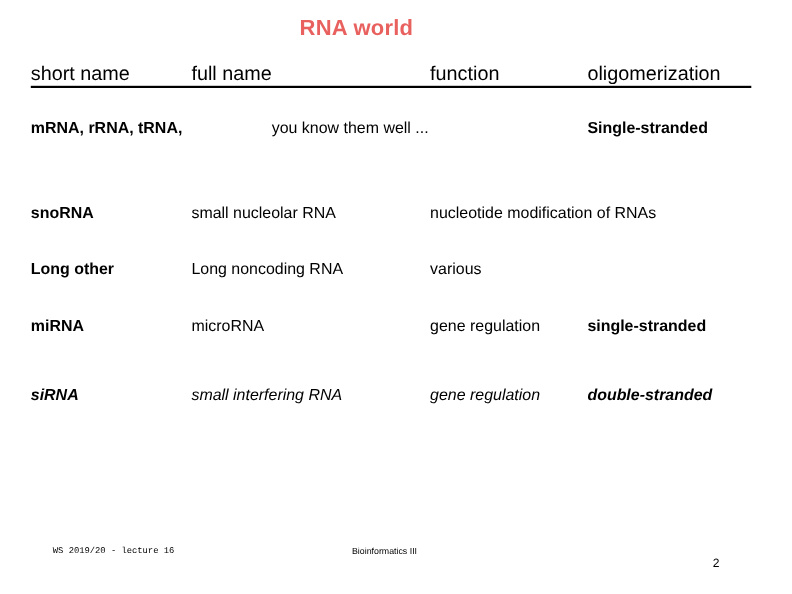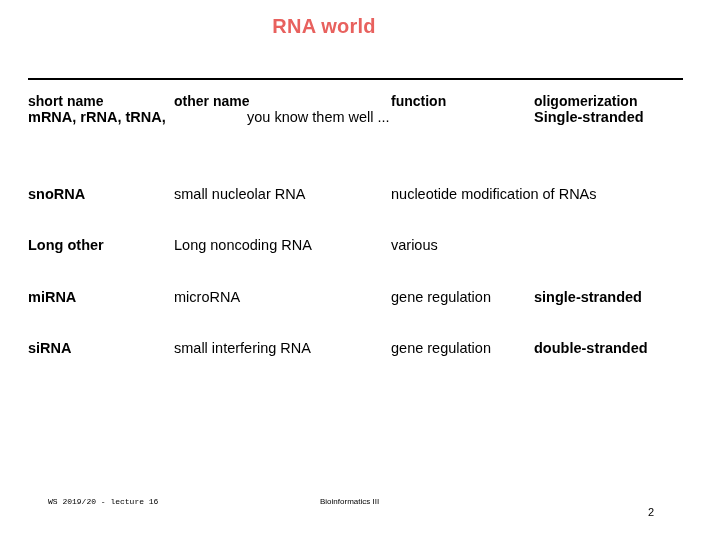--- a/index.html
+++ b/index.html
@@ -61,23 +61,22 @@
   .bold { font-weight: bold; }
 
   
   .col-short { left: 28px; }
   .col-full  { left: 174px; }
   .col-func  { left: 391px; }
   .col-olig  { left: 534px; }
 
   
   #header-row .cell {
-    font-size: 14px;
-    font-weight: bold;
-    margin-top: 34px;
+    font-size: 18px;
+    font-weight: normal;
   }
   #header-underline {
     position: absolute;
     left: 28px;
     top: 78px;
     width: 655px;
     height: 2px;
     background: #000000;
   }
 
@@ -114,21 +113,21 @@
 <body>
 
 <div id="slide">
 
   <div id="slide-title">RNA world</div>
 
   <div id="rna-table">
 
     <div class="trow" id="header-row" style="top:56px;">
       <span class="cell col-short">short name</span>
-      <span class="cell col-full">other name</span>
+      <span class="cell col-full">full name</span>
       <span class="cell col-func">function</span>
       <span class="cell col-olig">oligomerization</span>
     </div>
     <div id="header-underline"></div>
 
     <div class="trow" style="top:106px;">
       <span class="cell col-short bold">mRNA, rRNA, tRNA,</span>
       <span class="cell col-you-know">you know them well ...</span>
       <span class="cell col-olig bold">Single-stranded</span>
     </div>
@@ -146,21 +145,21 @@
       <span class="cell col-func">various</span>
     </div>
 
     <div class="trow" style="top:286px;">
       <span class="cell col-short bold">miRNA</span>
       <span class="cell col-full">microRNA</span>
       <span class="cell col-func">gene regulation</span>
       <span class="cell col-olig bold">single-stranded</span>
     </div>
 
-    <div class="trow" style="top:337px;">
+    <div class="trow" style="top:349px;font-style:italic;">
       <span class="cell col-short bold">siRNA</span>
       <span class="cell col-full">small interfering RNA</span>
       <span class="cell col-func">gene regulation</span>
       <span class="cell col-olig bold">double-stranded</span>
     </div>
 
   </div>
 
   <div id="footer">
     <span class="footer-text" id="footer-left">WS 2019/20 - lecture 16</span>

